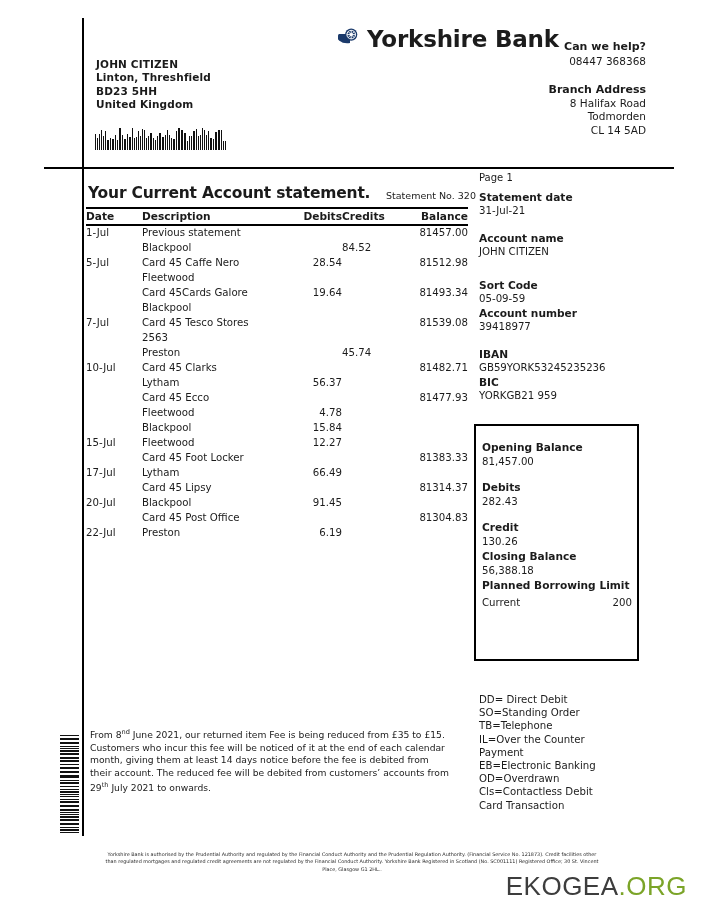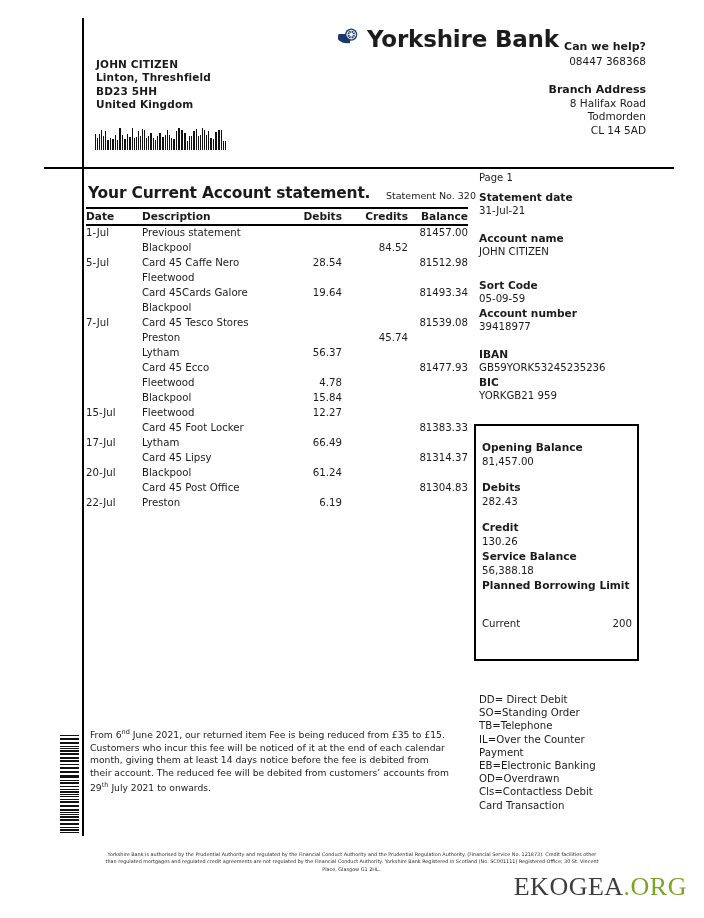--- a/index.html
+++ b/index.html
@@ -115,21 +115,21 @@
   }
   .thead {
     display: flex;
     font-weight: bold;
     font-size: 10.6px;
     padding: 1px 0 2px 0;
   }
   .c-date  { width: 56px; }
   .c-desc  { width: 130px; }
   .c-deb   { width: 70px; text-align: right; }
-  .c-cre   { width: 66px; text-align: right; }
+  .c-cre   { width: 66px; }
   .c-bal   { width: 60px; text-align: right; }
 
   .tbody { font-size: 10.2px; }
   .trow {
     display: flex;
     height: 15px;
     align-items: flex-start;
     line-height: 14px;
   }
   .trow .c-date { padding-left: 0; }
@@ -156,21 +156,21 @@
     width: 165px; height: 237px;
     border: 2px solid #000;
     padding: 14px 0 0 6px;
     font-size: 10.2px;
     line-height: 14.5px;
   }
   .sumbox .lbl { font-weight: bold; font-size: 10.6px; }
   .sumbox .sgap { height: 11px; }
   .sum-cur {
     display: flex; justify-content: space-between;
-    width: 150px; margin-top: 24px;
+    width: 150px; margin-top: 3px;
   }
 
   
   .legend {
     position: absolute;
     left: 479px; top: 693px;
     font-size: 10.2px;
     line-height: 13.2px;
     width: 175px;
   }
@@ -203,21 +203,21 @@
     font-size: 4.9px;
     line-height: 7.4px;
     color: #2a2a2a;
   }
 
   .watermark {
     position: absolute;
     right: 17px; bottom: 16px;
     font-size: 26px;
     letter-spacing: .5px;
-    font-family: Liberation Serif, serif;
+    font-family: Liberation Sans, sans-serif;
   }
   .watermark .k { color: #3d3d3d; }
   .watermark .o { color: #7ba428; }
 </style>
 </head>
 <body>
 
 <div class="vline"></div>
 <div class="hline-top"></div>
 
@@ -378,24 +378,38 @@
       </div>
       <div class="trow">
         <span class="c-date">7-Jul</span>
         <span class="c-desc">Card 45 Tesco Stores</span>
         <span class="c-deb"></span>
         <span class="c-cre"></span>
         <span class="c-bal">81539.08</span>
       </div>
       <div class="trow">
         <span class="c-date"></span>
+        <span class="c-desc">2563</span>
+        <span class="c-deb"></span>
+        <span class="c-cre"></span>
+        <span class="c-bal"></span>
+      </div>
+      <div class="trow">
+        <span class="c-date"></span>
         <span class="c-desc">Preston</span>
         <span class="c-deb"></span>
         <span class="c-cre">45.74</span>
         <span class="c-bal"></span>
+      </div>
+      <div class="trow">
+        <span class="c-date">10-Jul</span>
+        <span class="c-desc">Card 45 Clarks</span>
+        <span class="c-deb"></span>
+        <span class="c-cre"></span>
+        <span class="c-bal">81482.71</span>
       </div>
       <div class="trow">
         <span class="c-date"></span>
         <span class="c-desc">Lytham</span>
         <span class="c-deb">56.37</span>
         <span class="c-cre"></span>
         <span class="c-bal"></span>
       </div>
       <div class="trow">
         <span class="c-date"></span>
@@ -442,21 +456,21 @@
       <div class="trow">
         <span class="c-date"></span>
         <span class="c-desc">Card 45 Lipsy</span>
         <span class="c-deb"></span>
         <span class="c-cre"></span>
         <span class="c-bal">81314.37</span>
       </div>
       <div class="trow">
         <span class="c-date">20-Jul</span>
         <span class="c-desc">Blackpool</span>
-        <span class="c-deb">61.24</span>
+        <span class="c-deb">91.45</span>
         <span class="c-cre"></span>
         <span class="c-bal"></span>
       </div>
       <div class="trow">
         <span class="c-date"></span>
         <span class="c-desc">Card 45 Post Office</span>
         <span class="c-deb"></span>
         <span class="c-cre"></span>
         <span class="c-bal">81304.83</span>
       </div>
@@ -491,21 +505,21 @@
 
 <div class="sumbox">
   <div class="lbl">Opening Balance</div>
   <div>81,457.00</div>
   <div class="sgap"></div>
   <div class="lbl">Debits</div>
   <div>282.43</div>
   <div class="sgap"></div>
   <div class="lbl">Credit</div>
   <div>130.26</div>
-  <div class="lbl">Service Balance</div>
+  <div class="lbl">Closing Balance</div>
   <div>56,388.18</div>
   <div class="lbl">Planned Borrowing Limit</div>
   <div class="sum-cur">
     <span>Current</span>
     <span>200</span>
   </div>
 </div>
 
 <div class="legend" id="legend">
     <div>DD= Direct Debit</div>
@@ -549,21 +563,21 @@
     <i style="height: 1px; margin-bottom: 1px;"></i>
     <i style="height: 1px; margin-bottom: 1px;"></i>
     <i style="height: 3px; margin-bottom: 1px;"></i>
     <i style="height: 3px; margin-bottom: 2px;"></i>
     <i style="height: 3px; margin-bottom: 2px;"></i>
     <i style="height: 1px; margin-bottom: 2px;"></i>
     <i style="height: 3px; margin-bottom: 1px;"></i>
     <i style="height: 1px; margin-bottom: 2px;"></i>
   </div>
 <div class="notice">
-  <span>From 6</span><sup>nd</sup><span> June 2021, our returned item Fee is being reduced from £35 to £15. Customers who incur this fee will be noticed of it at the end of each calendar month, giving them at least 14 days notice before the fee is debited from their account. The reduced fee will be debited from customers’ accounts from 29</span><sup>th</sup><span> July 2021 to onwards.</span>
+  <span>From 8</span><sup>nd</sup><span> June 2021, our returned item Fee is being reduced from £35 to £15. Customers who incur this fee will be noticed of it at the end of each calendar month, giving them at least 14 days notice before the fee is debited from their account. The reduced fee will be debited from customers’ accounts from 29</span><sup>th</sup><span> July 2021 to onwards.</span>
 </div>
 
 <div class="legal">
   <span>Yorkshire Bank is authorised by the Prudential Authority and regulated by the Financial Conduct Authority and the Prudential Regulation Authority. (Financial Service No. 121873). Credit</span>
   <span>facilities other than regulated mortgages and regulated credit agreements are not regulated by the Financial Conduct Authority. Yorkshire Bank Registered in Scotland (No. SC001111)</span>
   <span>Registered Office; 30 St. Vincent Place, Glasgow G1 2HL..</span>
 </div>
 
 <div class="watermark">
   <span class="k">EKOGEA</span><span class="o">.ORG</span>

